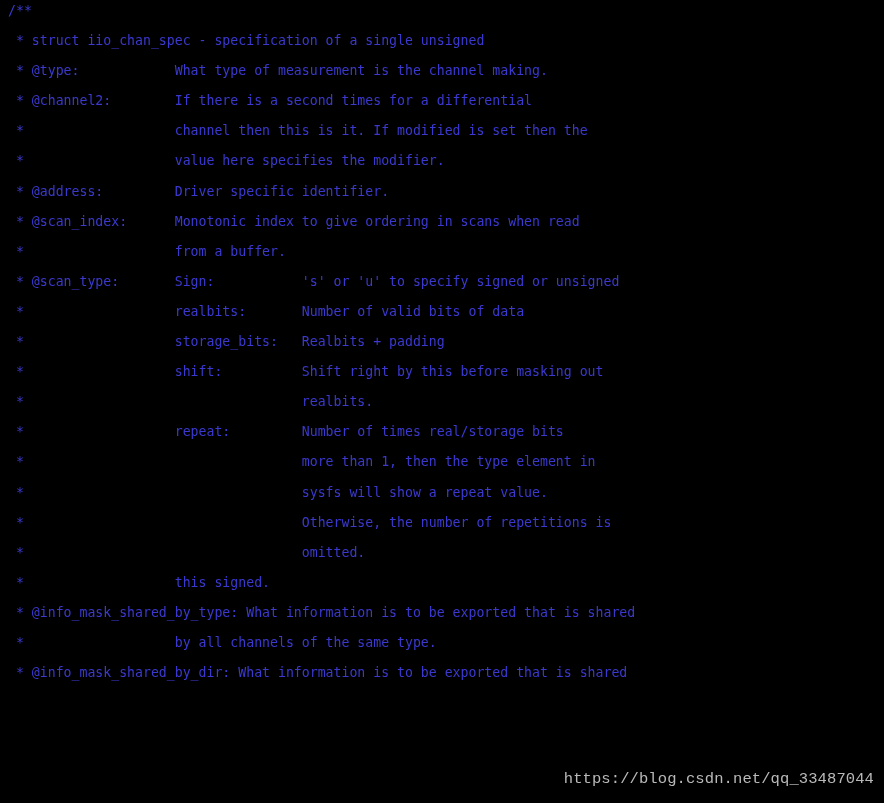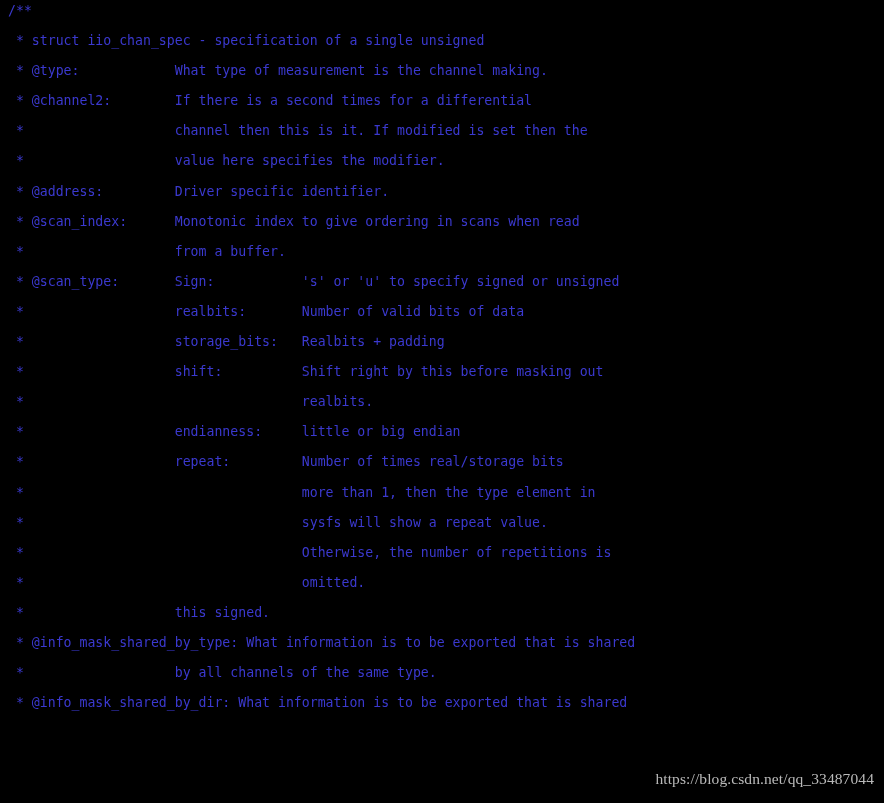--- a/index.html
+++ b/index.html
@@ -46,21 +46,21 @@
     height: 15.05px;
     display: block;
     font-family: "DejaVu Sans Mono", "Liberation Mono", monospace;
   }
 
   #watermark {
     position: absolute;
     right: 10px;
     bottom: 15px;
     color: #c9c9c9;
-    font-family: Liberation Serif, serif;
+    font-family: Liberation Mono, monospace;
     font-size: 15.5px;
     letter-spacing: 0.1px;
     white-space: nowrap;
     opacity: 0.92;
   }
 </style>
 </head>
 <body>
 
 <div id="code-view">
@@ -71,21 +71,20 @@
 <span class="code-line"> *                   channel then this is it. If modified is set then the</span>
 <span class="code-line"> *                   value here specifies the modifier.</span>
 <span class="code-line"> * @address:         Driver specific identifier.</span>
 <span class="code-line"> * @scan_index:      Monotonic index to give ordering in scans when read</span>
 <span class="code-line"> *                   from a buffer.</span>
 <span class="code-line"> * @scan_type:       Sign:           's' or 'u' to specify signed or unsigned</span>
 <span class="code-line"> *                   realbits:       Number of valid bits of data</span>
 <span class="code-line"> *                   storage_bits:   Realbits + padding</span>
 <span class="code-line"> *                   shift:          Shift right by this before masking out</span>
 <span class="code-line"> *                                   realbits.</span>
-<span class="code-line"> *                   endianness:     little or big endian</span>
 <span class="code-line"> *                   repeat:         Number of times real/storage bits</span>
 <span class="code-line"> *                                   more than 1, then the type element in</span>
 <span class="code-line"> *                                   sysfs will show a repeat value.</span>
 <span class="code-line"> *                                   Otherwise, the number of repetitions is</span>
 <span class="code-line"> *                                   omitted.</span>
 <span class="code-line"> *                   this signed.</span>
 <span class="code-line"> * @info_mask_shared_by_type: What information is to be exported that is shared</span>
 <span class="code-line"> *                   by all channels of the same type.</span>
 <span class="code-line"> * @info_mask_shared_by_dir: What information is to be exported that is shared</span>
 

